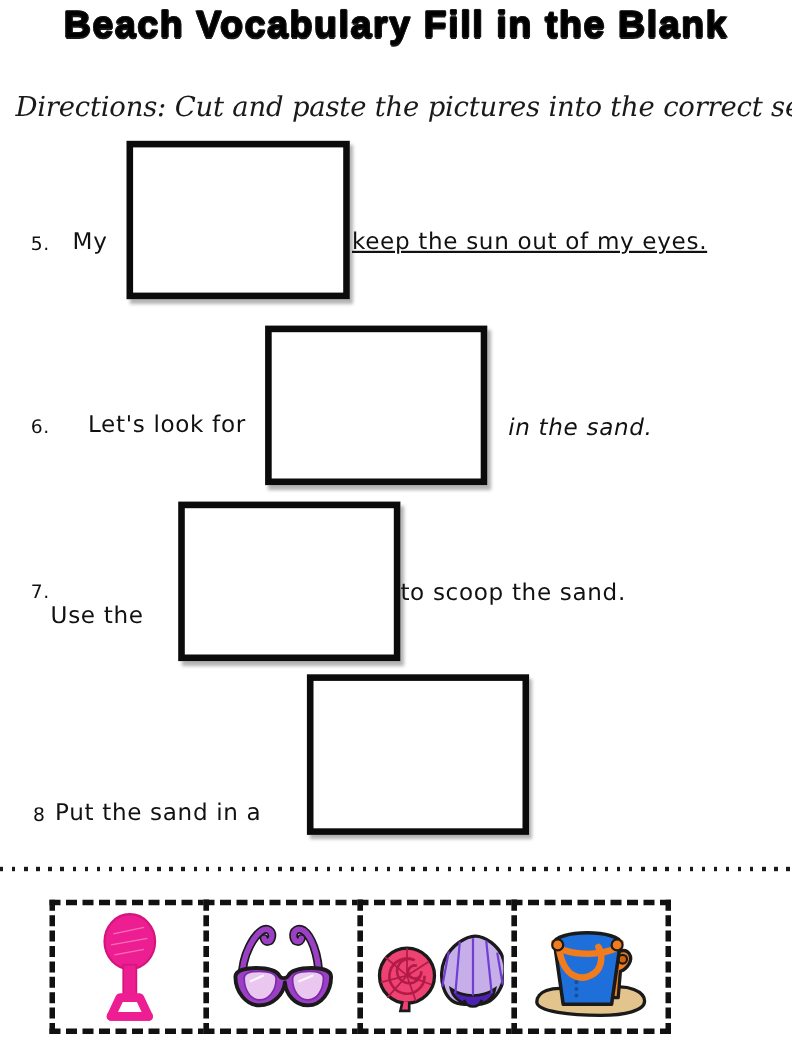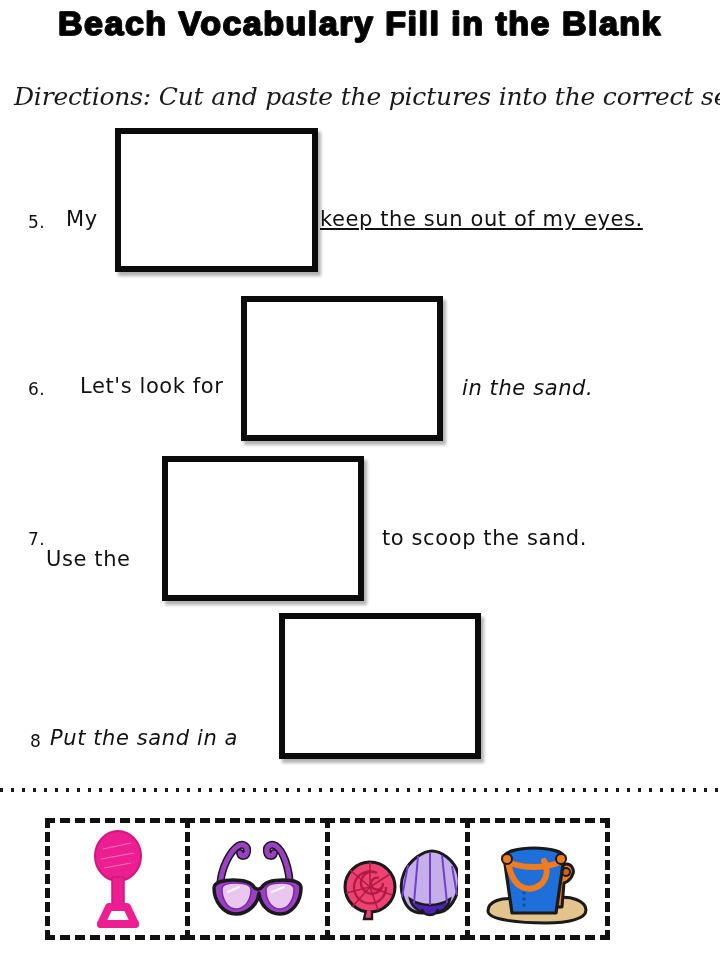--- a/index.html
+++ b/index.html
@@ -148,27 +148,27 @@
     <div class="paste-box" style="left:241px; top:0px; width:202px; height:145px;"></div>
     <div class="sentence num" style="left:28px; top:81px;">6.</div>
     <div class="sentence" style="left:48px; top:78px;margin-left:32px;">Let's look for</div>
     <div class="sentence" style="left:462px; top:80px;font-style:italic;">in the sand.</div>
   </div>
 
   <div class="row" style="top:456px;">
     <div class="paste-box" style="left:162px; top:0px; width:202px; height:145px;"></div>
     <div class="sentence num" style="left:28px; top:71px;">7.</div>
     <div class="sentence" style="left:46px; top:68px;margin-top:23px;">Use the</div>
-    <div class="sentence" style="left:382px; top:70px;">to scoop the sand.</div>
+    <div class="sentence" style="left:364px; top:70px;">to scoop the sand.</div>
   </div>
 
   <div class="row" style="top:613px;">
     <div class="paste-box" style="left:279px; top:0px; width:202px; height:146px;"></div>
     <div class="sentence num" style="left:30px; top:116px;">8</div>
-    <div class="sentence" style="left:50px; top:113px;font-style:italic;">Put the sand in a</div>
+    <div class="sentence" style="left:50px; top:113px;">Put the sand in a</div>
     <div class="sentence" style="left:490px; top:113px;"></div>
   </div>
 
   <div class="cut-line"></div>
 
   <div class="strip">
 
     <div class="cut-cell">
       <svg class="clip-art" width="74" height="100" viewBox="0 0 74 100">
         <ellipse cx="37" cy="27" rx="23" ry="25" fill="#ED1E91" stroke="#D4157E" stroke-width="2"></ellipse>

